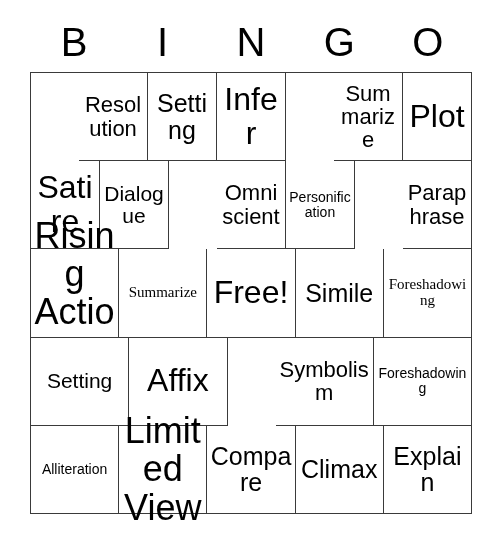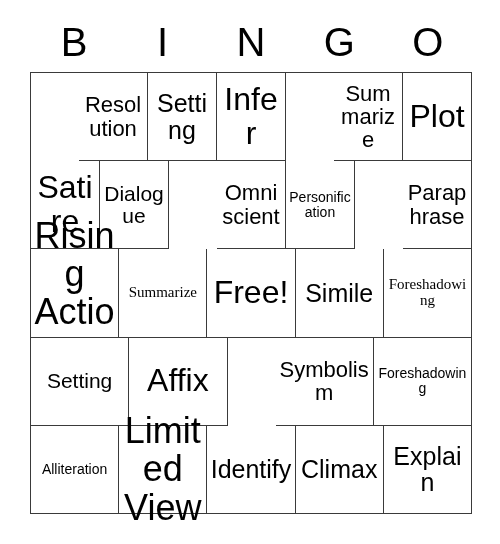--- a/index.html
+++ b/index.html
@@ -129,19 +129,19 @@
     <div class="bingo-row">
       <div class="bingo-cell fs-m">Setting</div>
       <div class="bingo-cell fs-xxl">Affix</div>
       <div class="bingo-cell fs-s">Symbolism</div>
       <div class="bingo-cell fs-xxs">Foreshadowing</div>
     </div>
 
     <div class="bingo-row">
       <div class="bingo-cell fs-xxs">Alliteration</div>
       <div class="bingo-cell fs-xl">Limited View</div>
-      <div class="bingo-cell fs-l">Identify</div>
+      <div class="bingo-cell fs-l">Compare</div>
       <div class="bingo-cell fs-l">Climax</div>
       <div class="bingo-cell fs-l">Explain</div>
     </div>
 
   </div>
 </div>
 
 </body></html>

